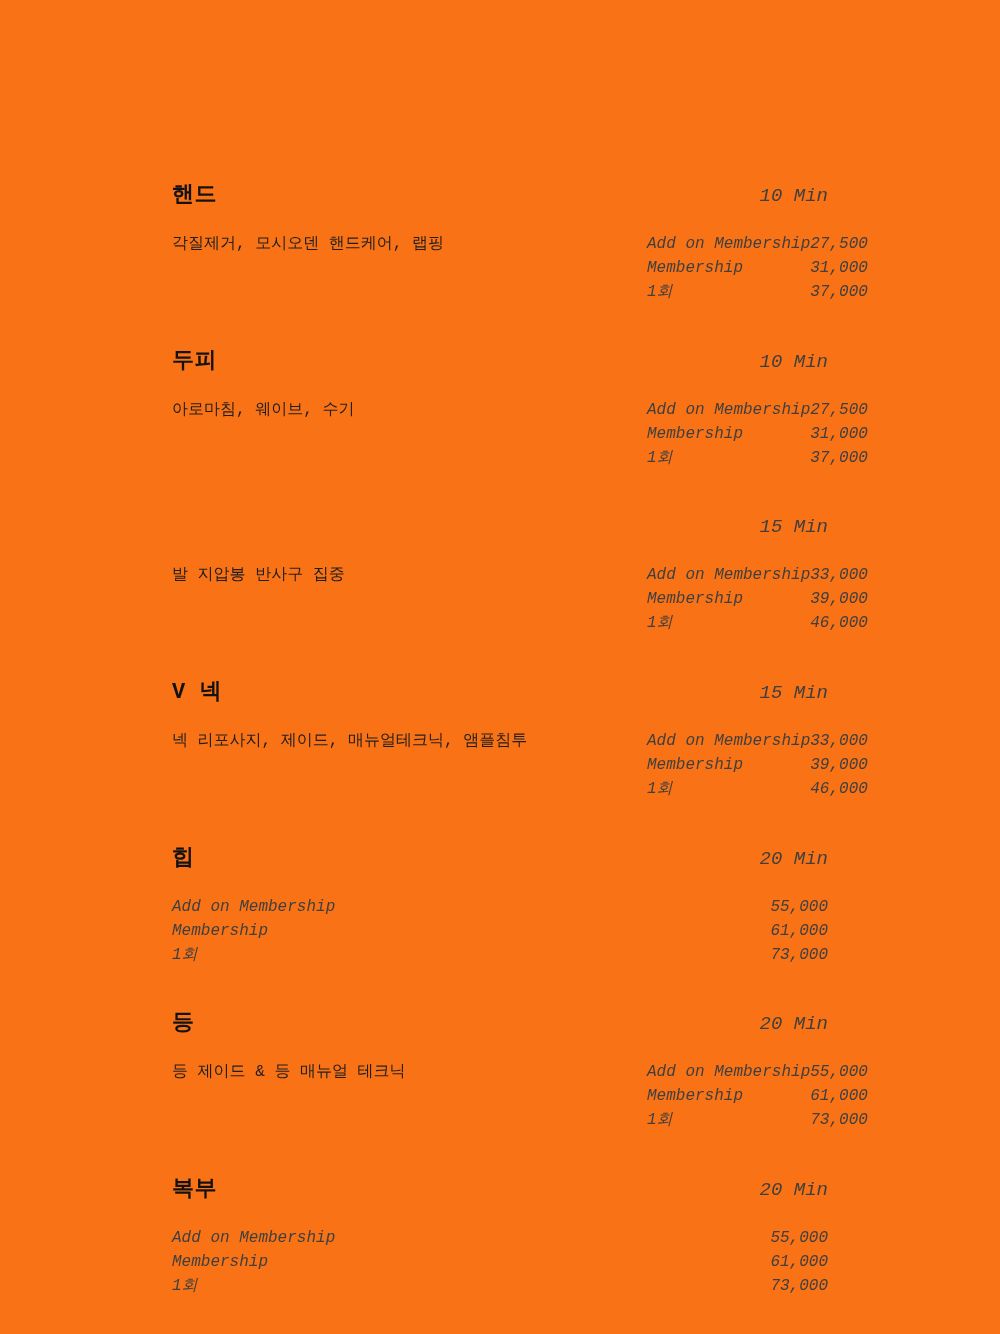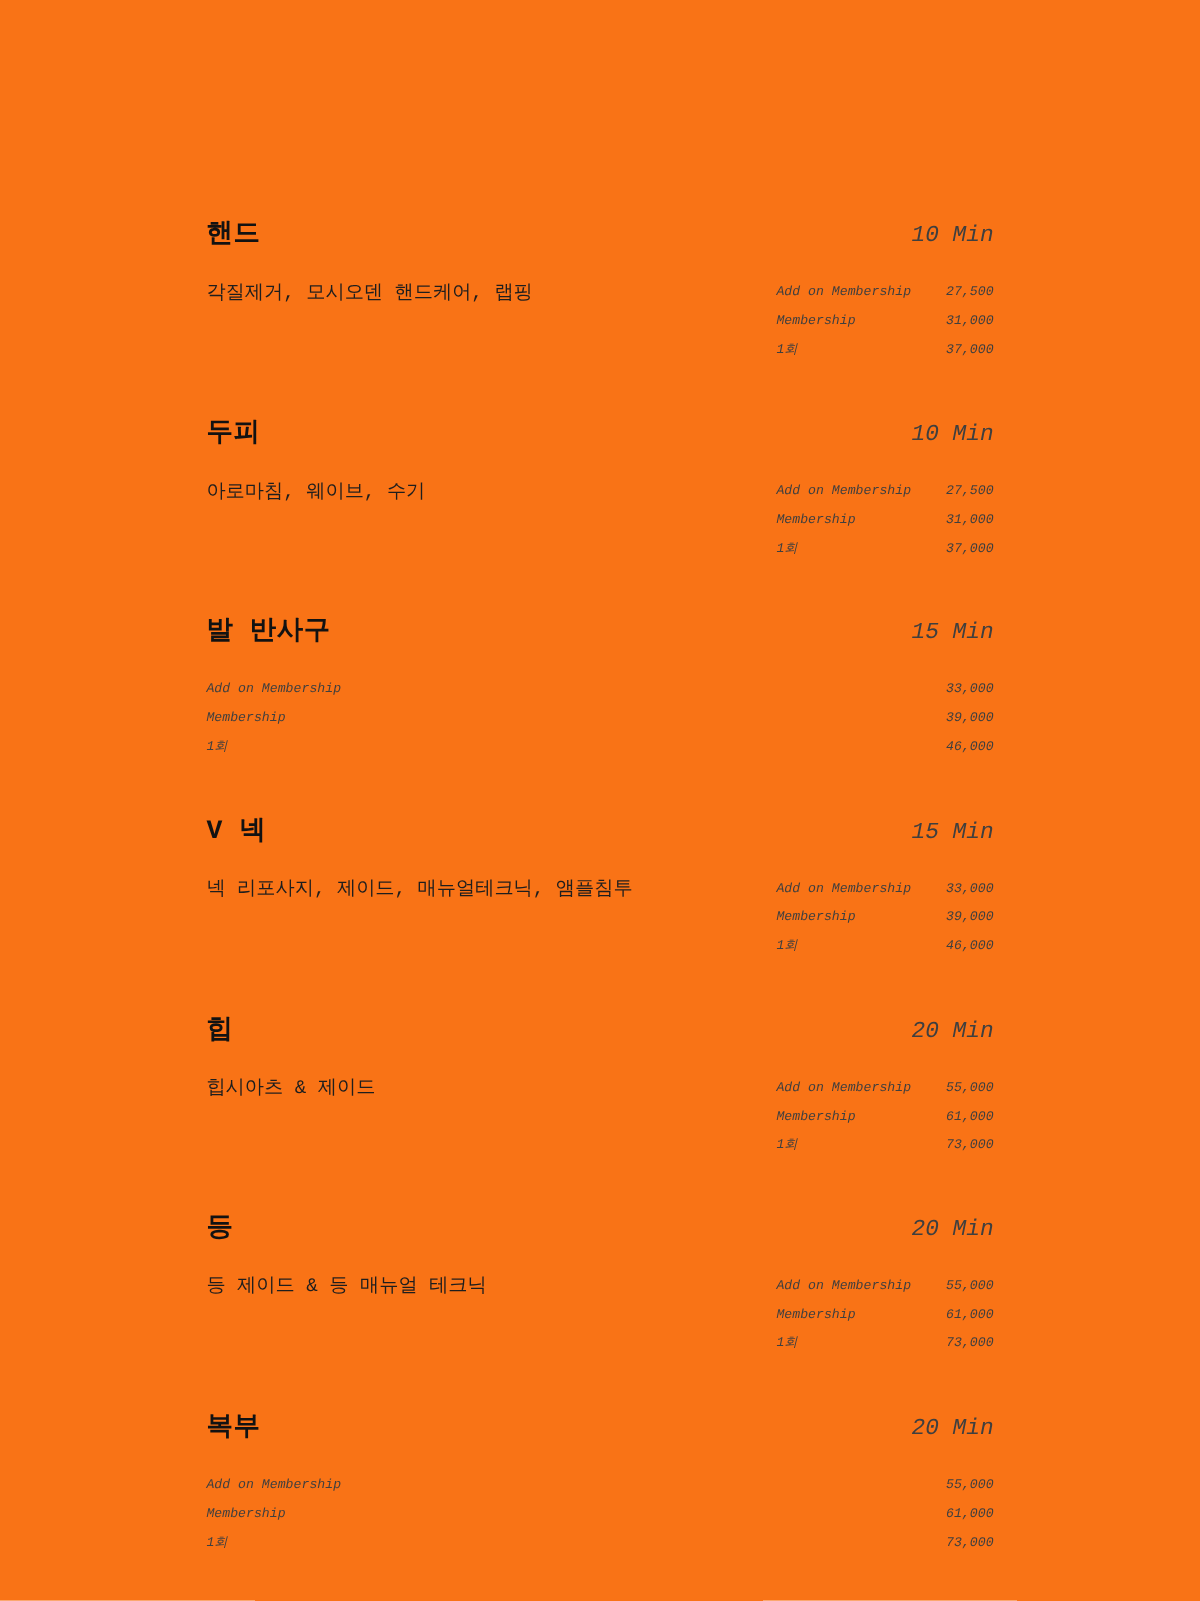--- a/index.html
+++ b/index.html
@@ -61,21 +61,21 @@
   }
   .price-table {
     flex: 1;
   }
   .price-row {
     display: flex;
     justify-content: space-between;
     align-items: baseline;
     font-style: italic;
     font-weight: 300;
-    font-size: 11px;
+    font-size: 16px;
     line-height: 24px;
     color: #3f3f3f;
   }
   .price-label {
     white-space: nowrap;
   }
   .price-value {
     text-align: right;
     white-space: nowrap;
   }
@@ -132,24 +132,24 @@
   <div class="price-row">
     <span class="price-label">1회</span>
     <span class="price-value">37,000</span>
   </div>
 </div>
     </div>
   </section>
 
   <section class="menu-section">
     <div class="header-row">
-      <h2 class="section-title">발 반사구</h2>
       <div class="section-duration">15 Min</div>
     </div>
     <div class="body-row">
+      <p class="section-desc">발 지압봉 반사구 집중</p>
       <div class="price-table">
   <div class="price-row">
     <span class="price-label">Add on Membership</span>
     <span class="price-value">33,000</span>
   </div>
 
   <div class="price-row">
     <span class="price-label">Membership</span>
     <span class="price-value">39,000</span>
   </div>
@@ -187,21 +187,20 @@
 </div>
     </div>
   </section>
 
   <section class="menu-section">
     <div class="header-row">
       <h2 class="section-title">힙</h2>
       <div class="section-duration">20 Min</div>
     </div>
     <div class="body-row">
-      <p class="section-desc">힙시아츠 &amp; 제이드</p>
       <div class="price-table">
   <div class="price-row">
     <span class="price-label">Add on Membership</span>
     <span class="price-value">55,000</span>
   </div>
 
   <div class="price-row">
     <span class="price-label">Membership</span>
     <span class="price-value">61,000</span>
   </div>

